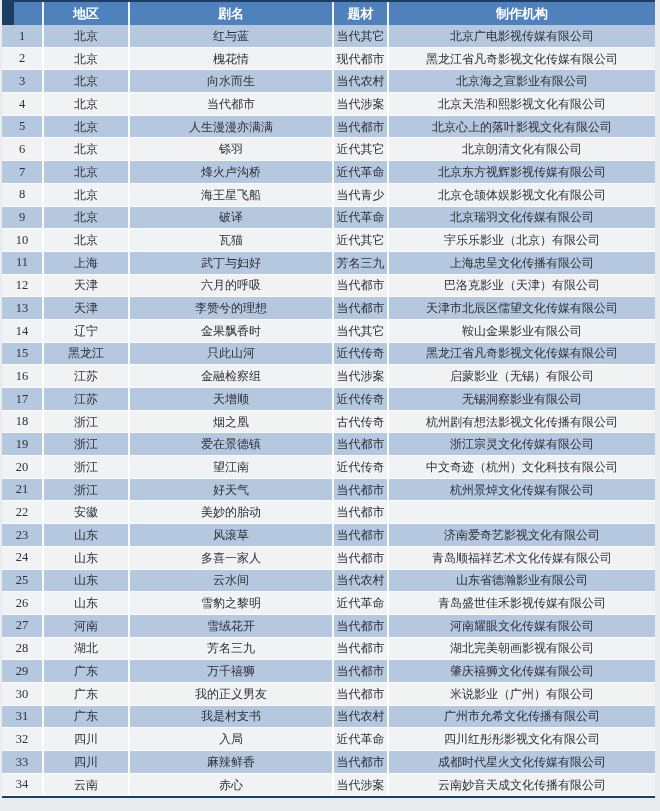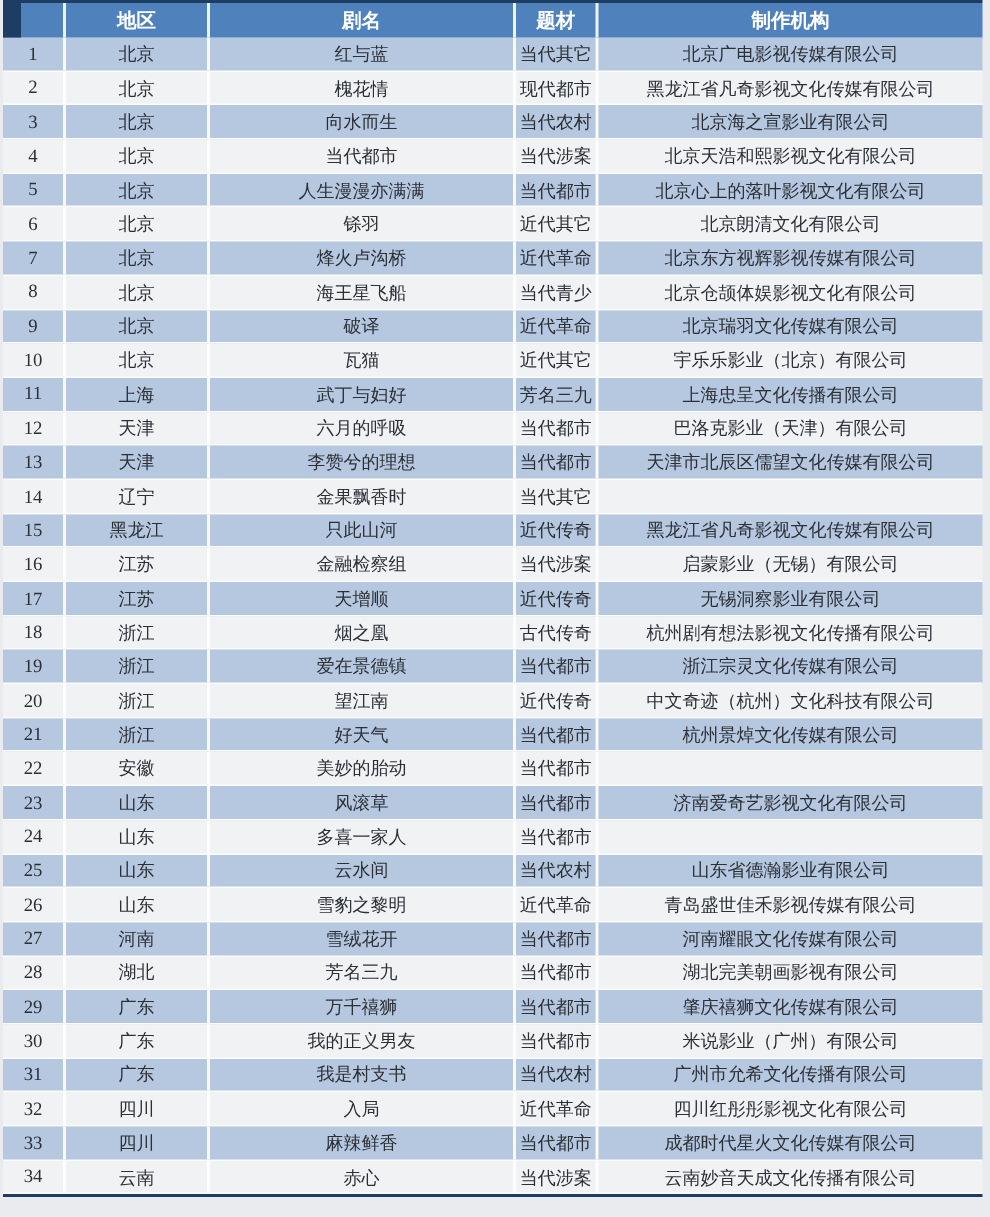--- a/index.html
+++ b/index.html
@@ -31,21 +31,21 @@
     line-height: 1;
     border-right: 2px solid rgba(255,255,255,0.9);
     overflow: hidden; white-space: nowrap;
   }
   .header-row .cell {
     color: #ffffff;
     font-weight: bold;
     font-size: 13px;
   }
   .c0 { width: 42px; }
-  .c1 { width: 96px; }
+  .c1 { width: 86px; }
   .c2 { width: 204px; }
   .c3 { width: 55px; }
   .c4 { flex: 1; border-right: none; }
   .row {
     display: flex;
     height: 22.7px;
     border-bottom: 1.5px solid #fbfcfd;
   }
   .row:nth-child(odd)  { background: var(--row-odd, #b6c8e0); }
   .row:nth-child(even) { background: var(--row-even, #f0f2f4); }
@@ -154,20 +154,21 @@
         <div class="cell c1">天津</div>
         <div class="cell c2">李赞兮的理想</div>
         <div class="cell c3">当代都市</div>
         <div class="cell c4">天津市北辰区儒望文化传媒有限公司</div>
       </div>
       <div class="row">
         <div class="cell c0">14</div>
         <div class="cell c1">辽宁</div>
         <div class="cell c2">金果飘香时</div>
         <div class="cell c3">当代其它</div>
+        <div class="cell c4">鞍山金果影业有限公司</div>
       </div>
       <div class="row">
         <div class="cell c0">15</div>
         <div class="cell c1">黑龙江</div>
         <div class="cell c2">只此山河</div>
         <div class="cell c3">近代传奇</div>
         <div class="cell c4">黑龙江省凡奇影视文化传媒有限公司</div>
       </div>
       <div class="row">
         <div class="cell c0">16</div>
@@ -222,20 +223,21 @@
         <div class="cell c1">山东</div>
         <div class="cell c2">风滚草</div>
         <div class="cell c3">当代都市</div>
         <div class="cell c4">济南爱奇艺影视文化有限公司</div>
       </div>
       <div class="row">
         <div class="cell c0">24</div>
         <div class="cell c1">山东</div>
         <div class="cell c2">多喜一家人</div>
         <div class="cell c3">当代都市</div>
+        <div class="cell c4">青岛顺福祥艺术文化传媒有限公司</div>
       </div>
       <div class="row">
         <div class="cell c0">25</div>
         <div class="cell c1">山东</div>
         <div class="cell c2">云水间</div>
         <div class="cell c3">当代农村</div>
         <div class="cell c4">山东省德瀚影业有限公司</div>
       </div>
       <div class="row">
         <div class="cell c0">26</div>

